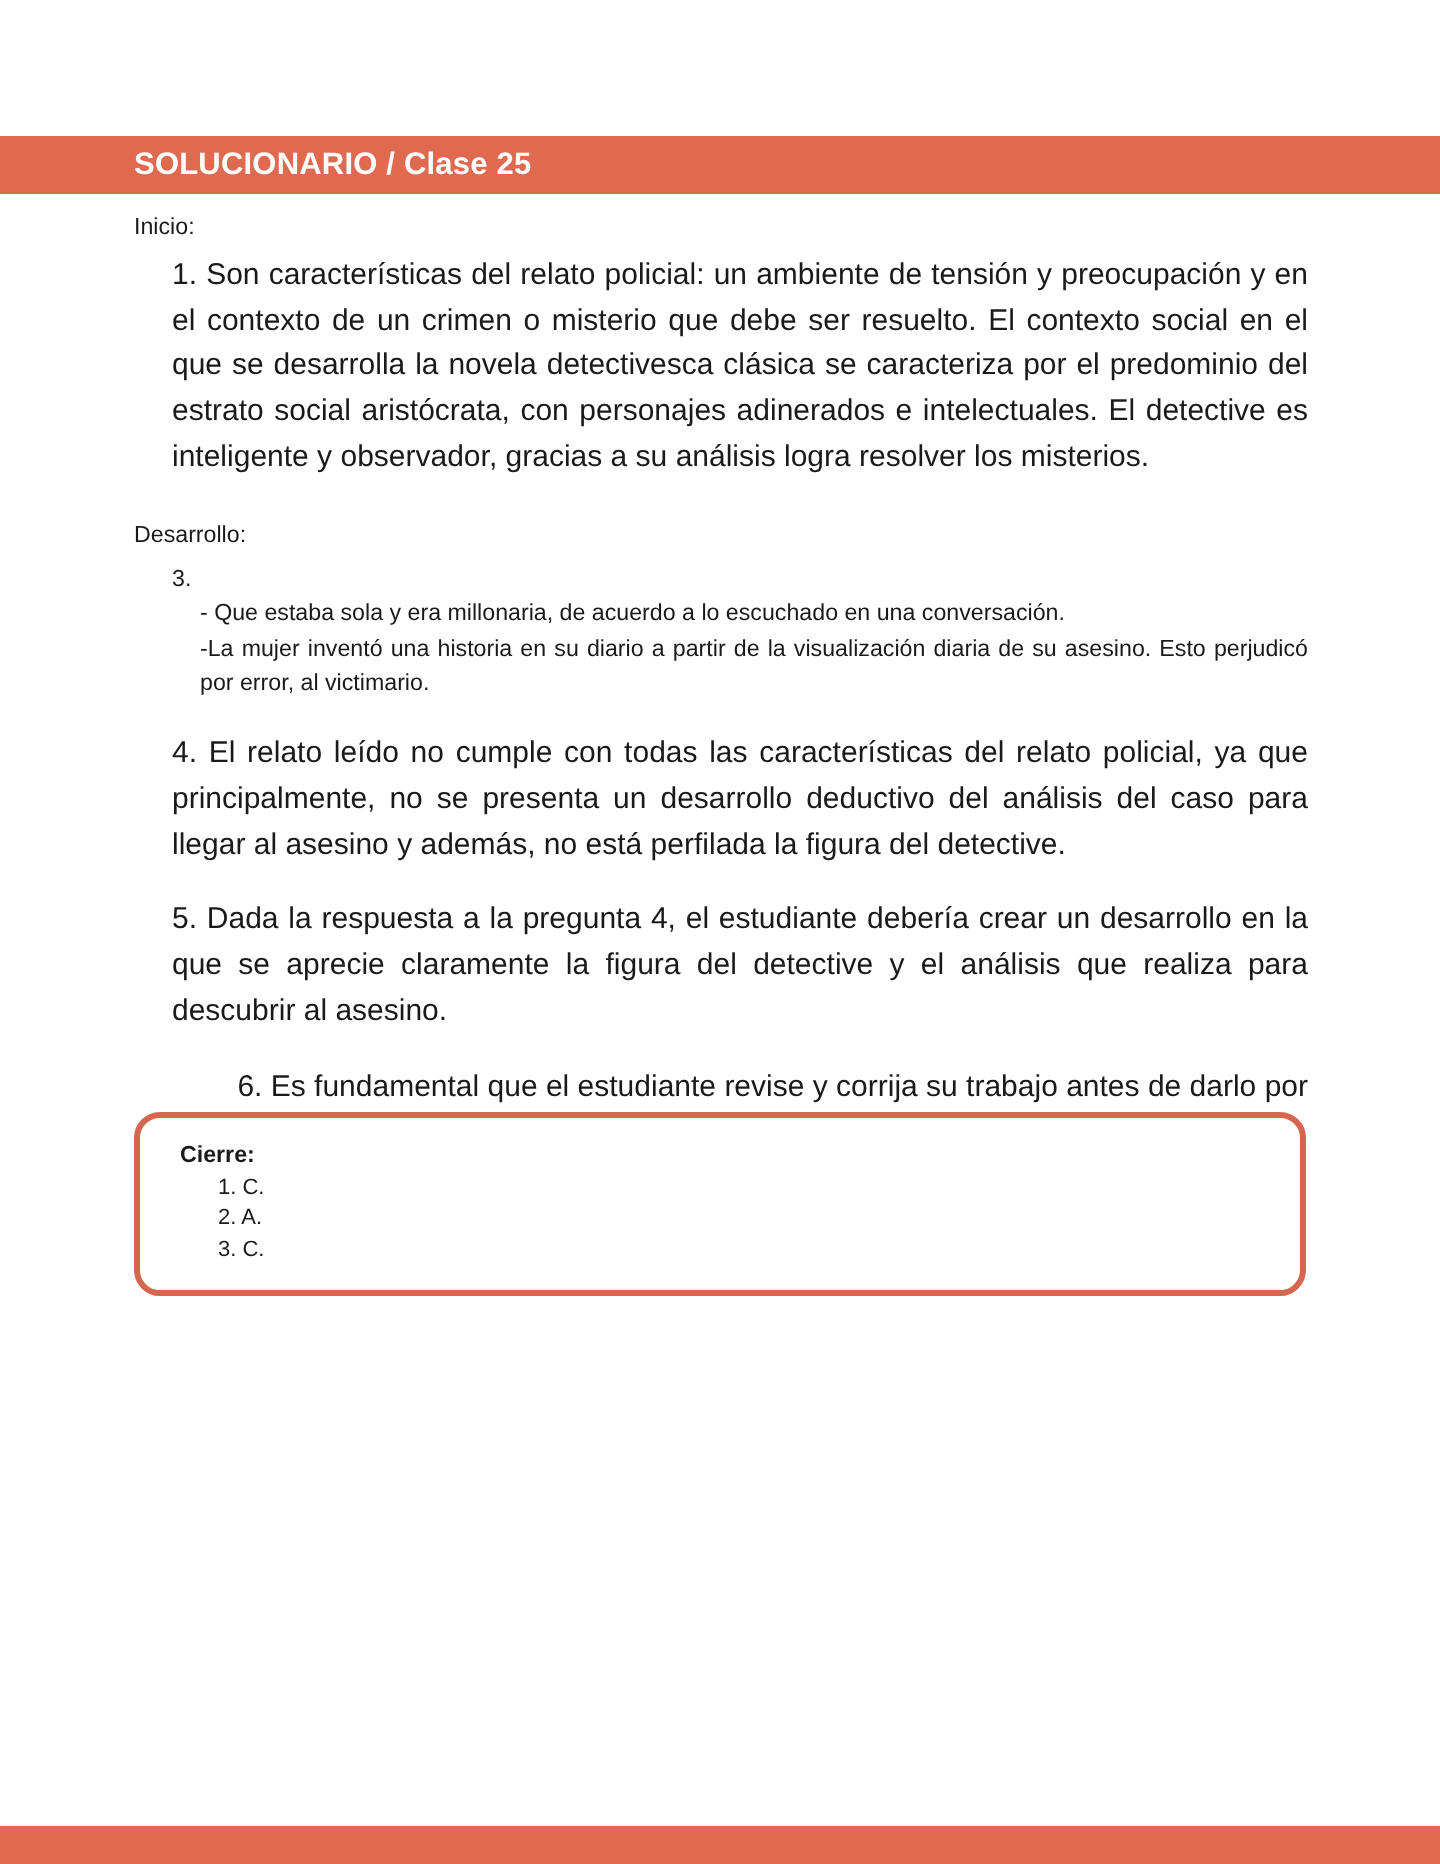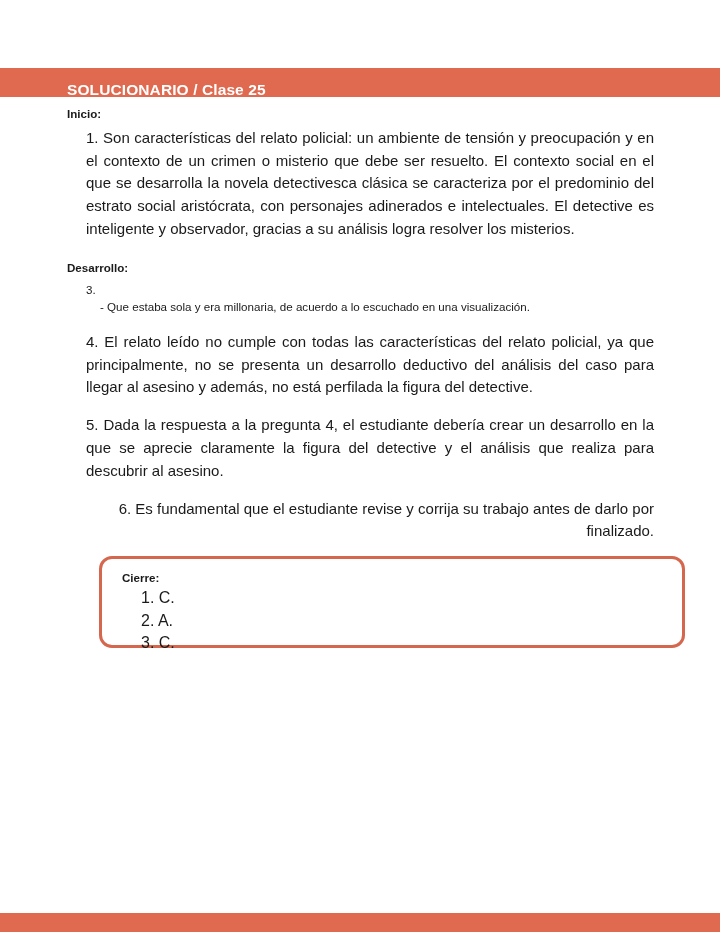--- a/index.html
+++ b/index.html
@@ -26,21 +26,21 @@
 
   
   .header-bar {
     position: absolute;
     left: 0;
     top: 68px;
     width: 720px;
     height: 29px;
     background: #df6a50;
     display: flex;
-    align-items: flex-end;
+    align-items: center;
     box-sizing: border-box;
     padding-left: 67px;
   }
   .header-title {
     color: #ffffff;
     font-size: 15.5px;
     font-weight: bold;
     letter-spacing: 0.1px;
     line-height: 1;
     white-space: nowrap;
@@ -59,21 +59,21 @@
   
   .content {
     position: absolute;
     left: 67px;
     top: 106px;
     width: 587px;
   }
 
   .section-label {
     font-size: 11.6px;
-    font-weight: bold;
+    font-weight: normal;
     line-height: 1.45;
     color: #1a1a1a;
     margin: 0;
   }
 
   .para {
     font-size: 15px;
     line-height: 1.52;
     color: #1a1a1a;
     text-align: justify;
@@ -126,39 +126,38 @@
   .cierre-box {
     position: absolute;
     left: 67px;
     top: 556px;
     width: 586px;
     height: 92px;
     border: 3px solid #d4674e;
     border-radius: 13px;
     box-sizing: border-box;
     background: #ffffff;
-    margin-left: 32px;
   }
   .cierre-inner {
     padding: 11px 0 0 20px;
   }
   .cierre-label {
     font-size: 11.6px;
     font-weight: bold;
     line-height: 1.45;
     color: #1a1a1a;
     margin: 0;
   }
   .cierre-list {
     margin: 0;
     padding: 0 0 0 19px;
     list-style: none;
   }
   .cierre-item {
-    font-size: 16px;
+    font-size: 11px;
     line-height: 1.42;
     color: #1a1a1a;
     margin: 0;
   }
 </style>
 </head>
 <body>
 
 <div class="page">
 
@@ -175,21 +174,22 @@
     </div>
 
     <div class="section-gap"></div>
 
     <div>
       <p class="section-label">Desarrollo:</p>
       <div class="small-gap"></div>
       <p class="numlabel">3.</p>
 
       <ul class="bullet-list">
-        <li class="bullet-item">- Que estaba sola y era millonaria, de acuerdo a lo escuchado en una visualización.</li>
+        <li class="bullet-item">- Que estaba sola y era millonaria, de acuerdo a lo escuchado en una conversación.</li>
+        <li class="bullet-item">-La mujer inventó una historia en su diario a partir de la visualización diaria de su asesino. Esto perjudicó por error, al victimario.</li>
       </ul>
 
       <div class="para-gap"></div>
       <p class="para">4. El relato leído no cumple con todas las características del relato policial, ya que principalmente, no se presenta un desarrollo deductivo del análisis del caso para llegar al asesino y además, no está perfilada la figura del detective.</p>
 
       <div class="para-gap"></div>
       <p class="para">5. Dada la respuesta a la pregunta 4, el estudiante debería crear un desarrollo en la que se aprecie claramente la figura del detective y el análisis que realiza para descubrir al asesino.</p>
 
       <div class="para-gap"></div>
       <p class="para no-justify">6. Es fundamental que el estudiante revise y corrija su trabajo antes de darlo por finalizado.</p>

